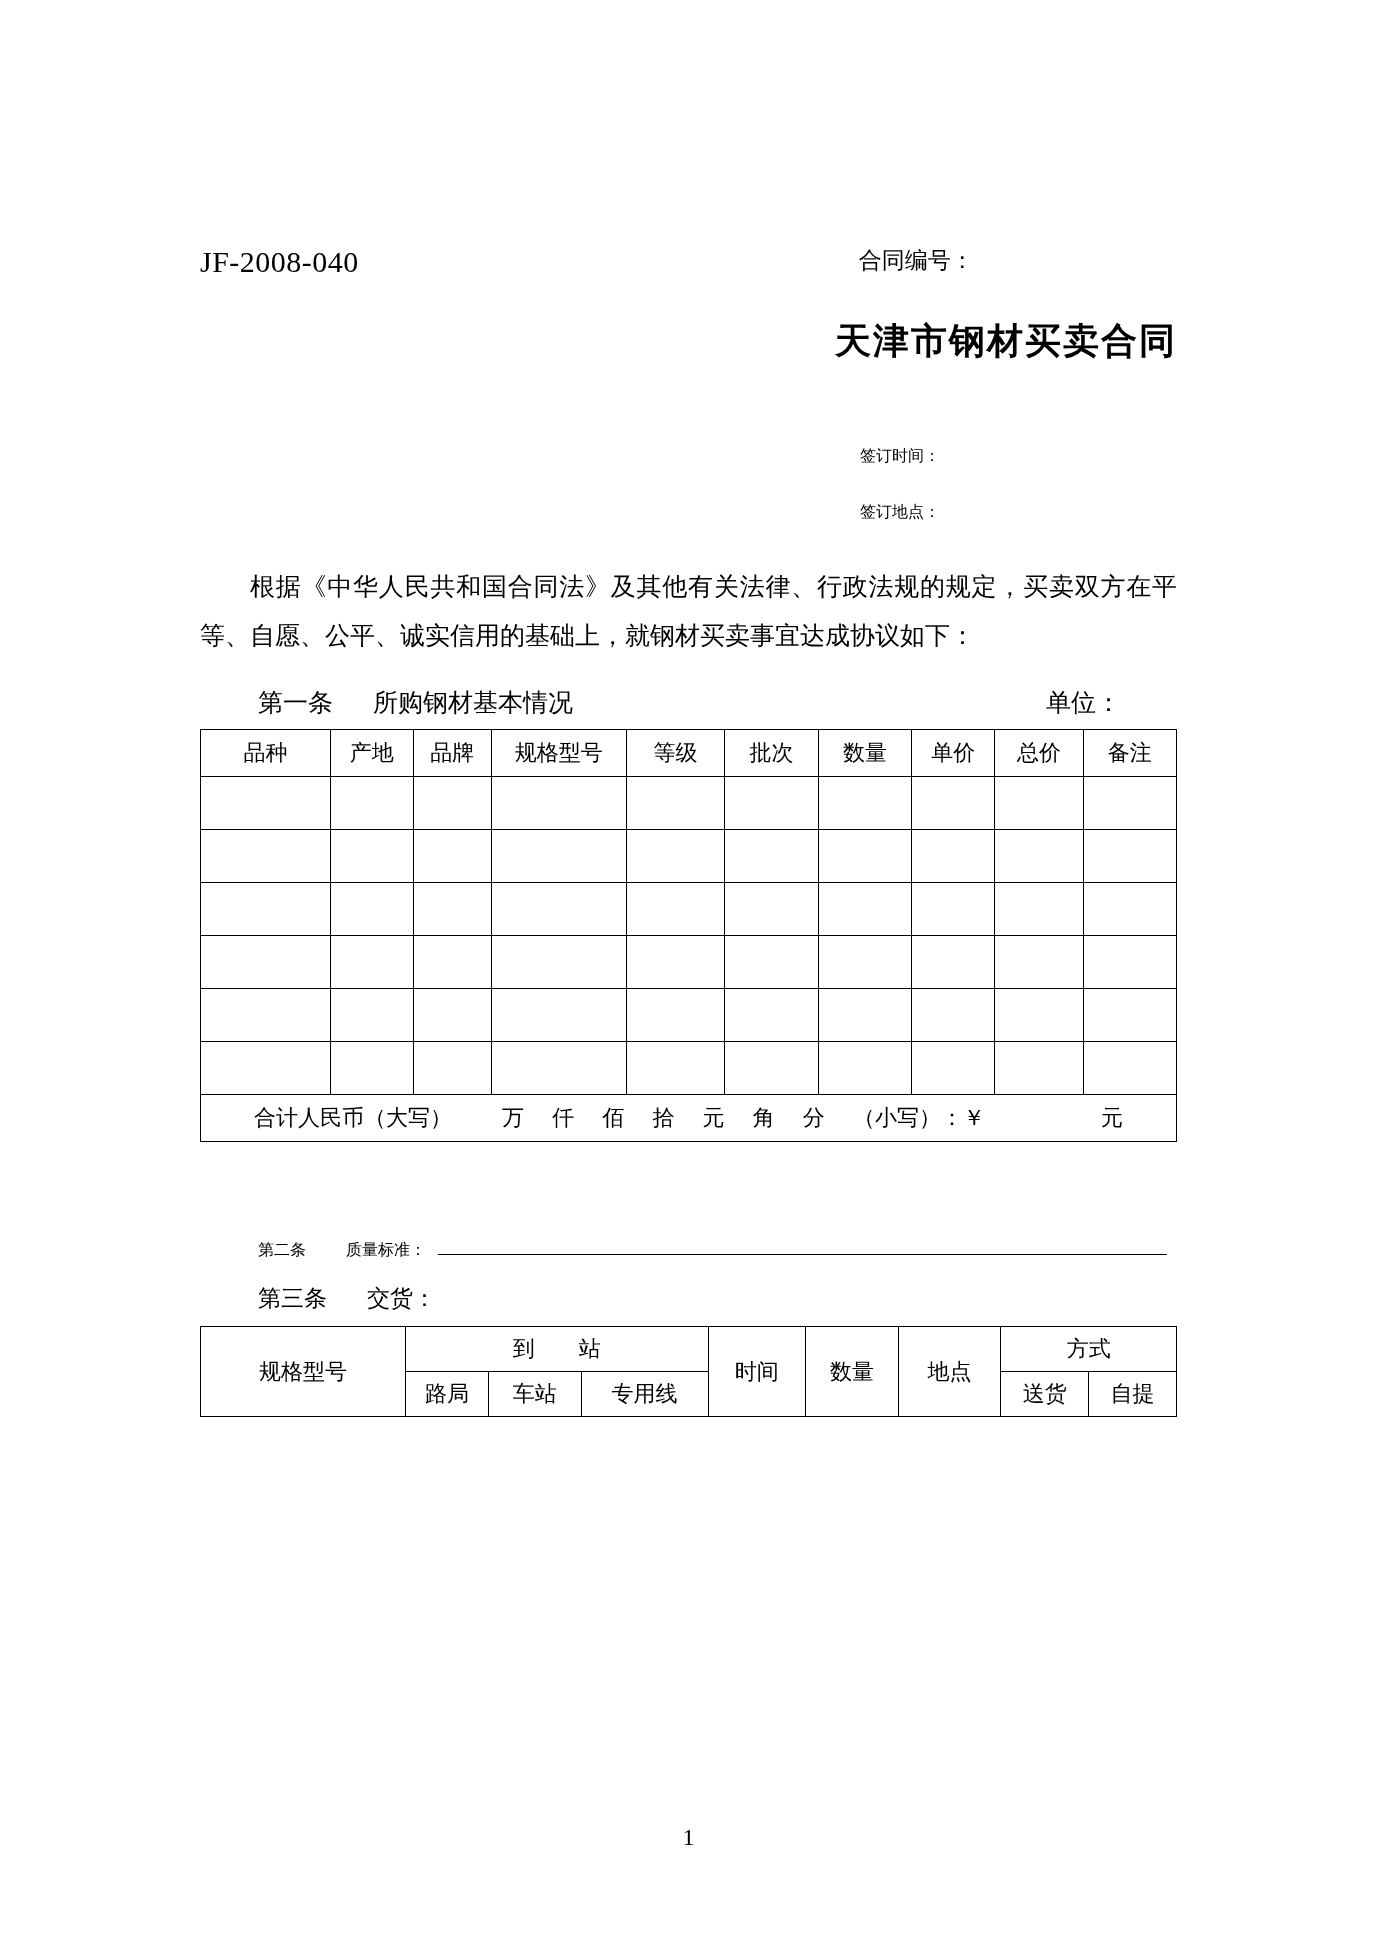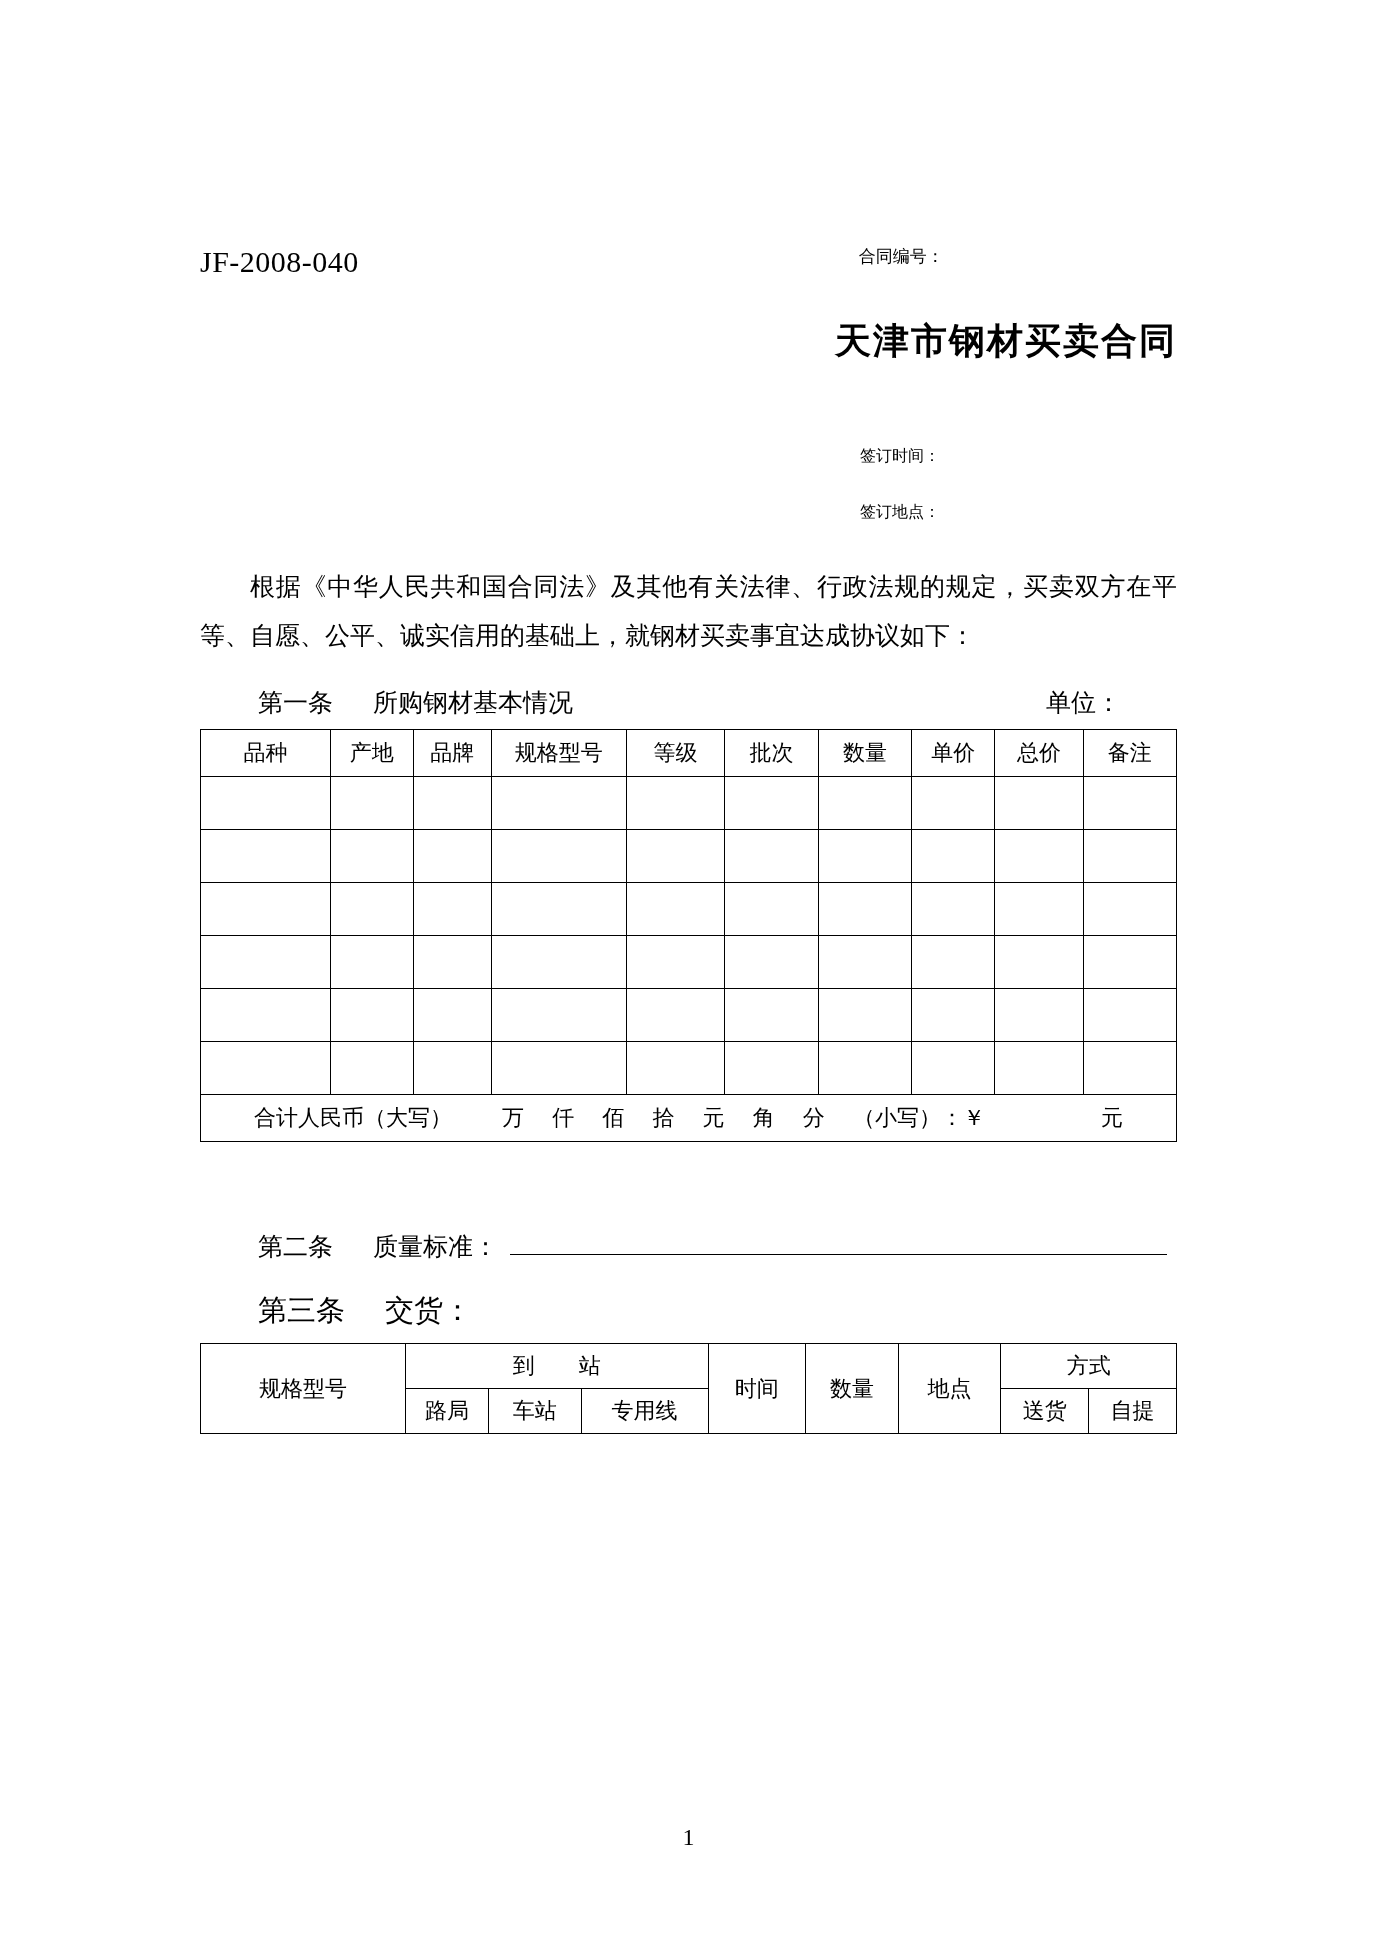--- a/index.html
+++ b/index.html
@@ -27,21 +27,21 @@
     align-items: flex-start;
     padding-top: 245px;
   }
   .doc-code {
     font-family: "Liberation Serif", serif;
     font-size: 30px;
     letter-spacing: 0.5px;
     white-space: nowrap;
   }
   .contract-no {
-    font-size: 17px;
+    font-size: 23px;
     margin-left: 500px;
     white-space: nowrap;
   }
   .title {
     text-align: right;
     font-size: 36px;
     font-weight: bold;
     letter-spacing: 2px;
     margin-top: 38px;
   }
@@ -101,35 +101,35 @@
     height: 50px;
     font-size: 23px;
     white-space: nowrap;
   }
   .total-text span.sp {
     display: inline-block;
     width: 22px;
   }
   .clause2 {
     margin-top: 86px;
-    font-size: 25px;
+    font-size: 16px;
     display: flex;
     align-items: baseline;
     padding-left: 58px;
   }
   .ruleline {
     flex: 1;
     border-bottom: 1.5px solid #000;
     margin-left: 12px;
     margin-right: 10px;
     height: 26px;
   }
   .clause3 {
-    margin-top: 28px;
-    font-size: 29px;
+    margin-top: 22px;
+    font-size: 23px;
     padding-left: 58px;
     display: flex;
     align-items: flex-end;
   }
   table.delivery {
     border-collapse: collapse;
     width: 100%;
     margin-top: 12px;
     table-layout: fixed;
   }

